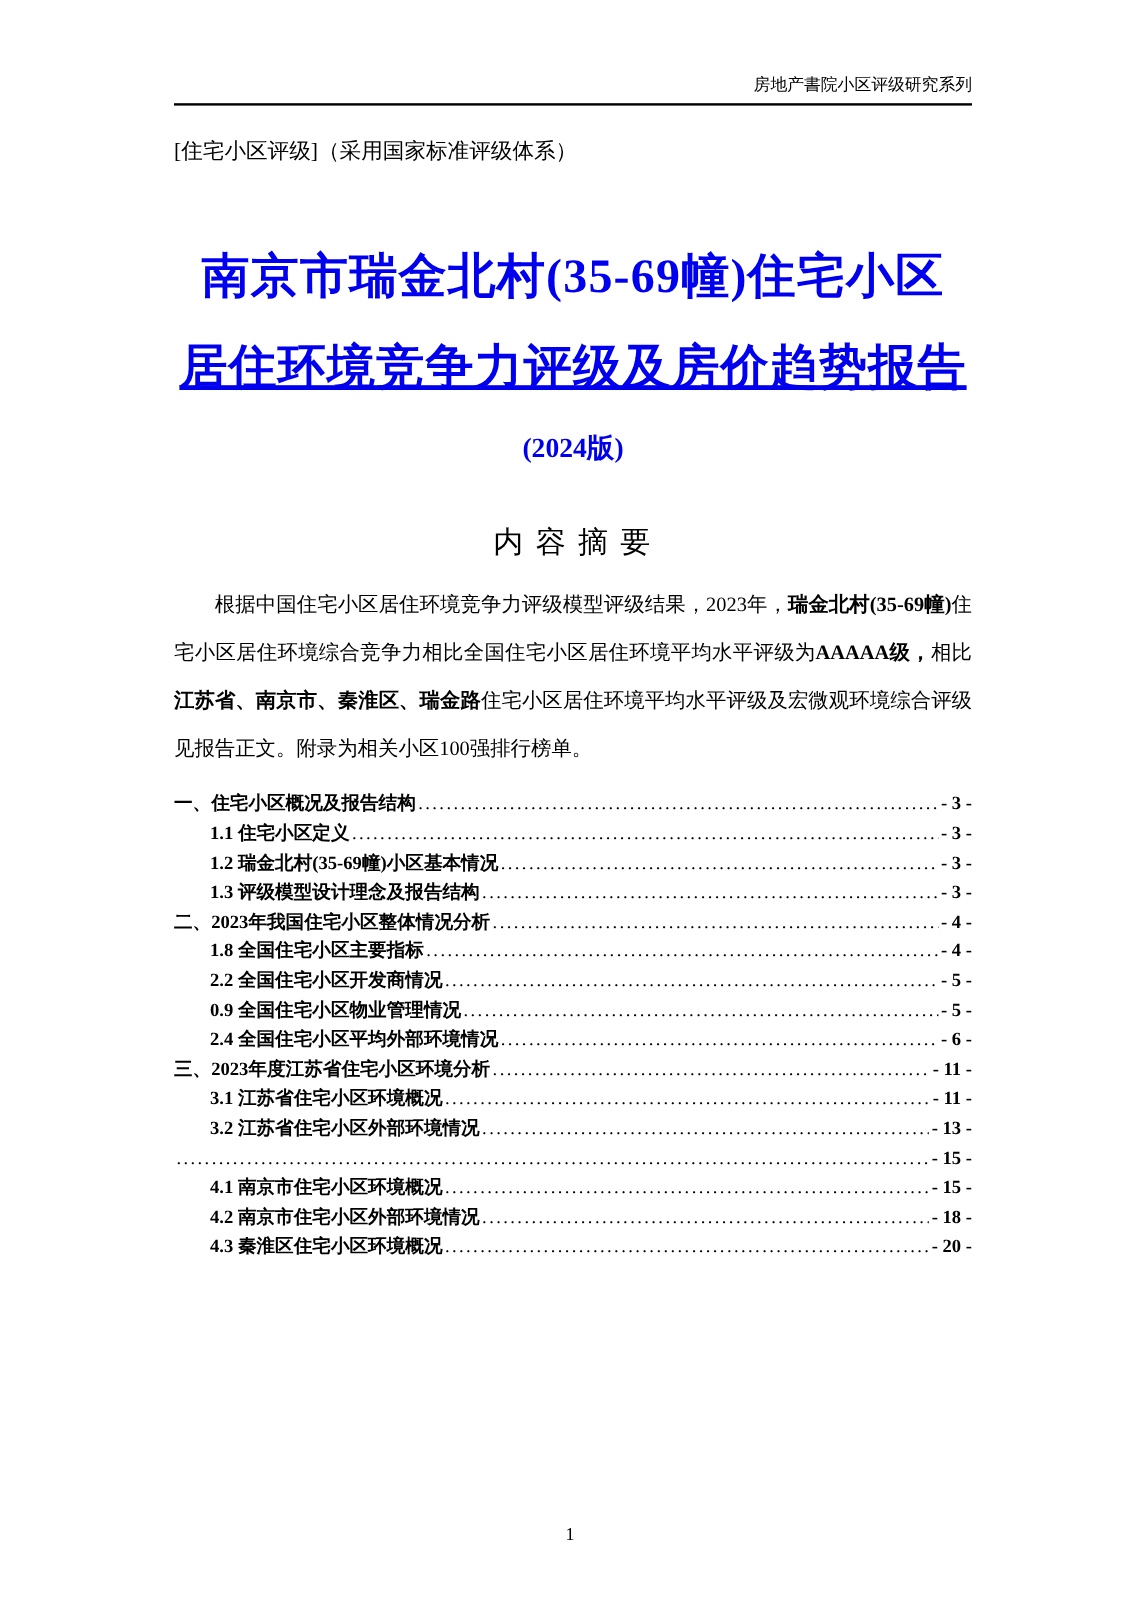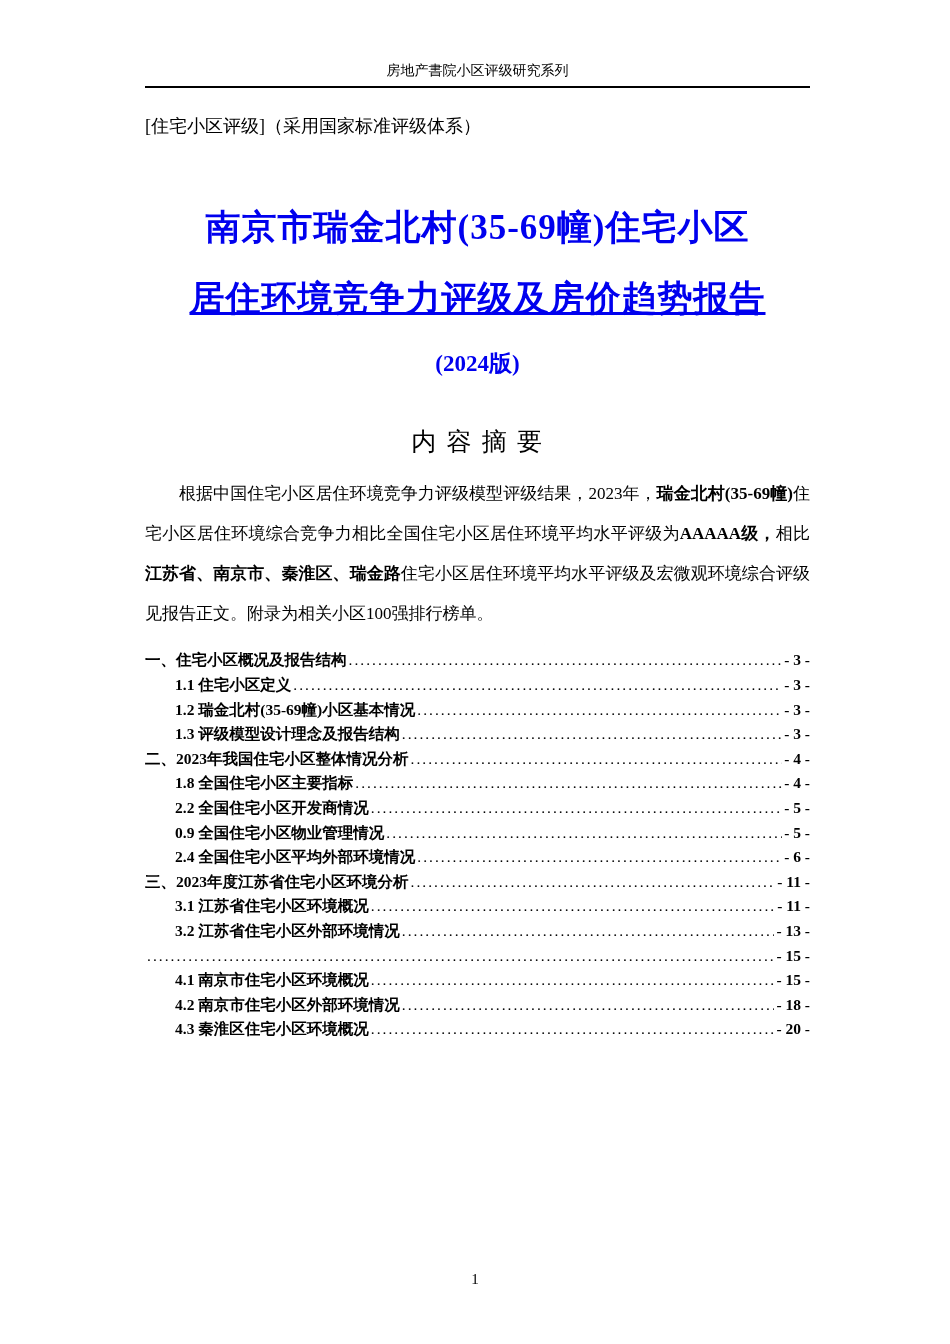--- a/index.html
+++ b/index.html
@@ -12,39 +12,39 @@
     position: relative;
     width: 950px;
     height: 1344px;
     margin: 0 auto;
     background: #ffffff;
     padding: 62px 140px 0 145px;
   }
   
   .header {
     display: flex;
-    justify-content: center;
+    justify-content: flex-end;
     align-items: flex-end;
     font-size: 14px;
     padding-bottom: 6px;
   }
   .header-rule {
     border-bottom: 2px solid #000000;
     margin-bottom: 0;
   }
   
   .tagline {
     margin-top: 26px;
     font-size: 18px;
     font-weight: 400;
   }
   
   .title-block { text-align: center; }
   .title-line {
-    font-size: 35px;
+    font-size: 40px;
     font-weight: 700;
     line-height: 1.0;
     letter-spacing: 1px;
   }
   .title-line1 { margin-top: 72px; }
   .title-line2 { margin-top: 36px; }
   .edition {
     margin-top: 32px;
     font-size: 23px;
     font-weight: 700;

